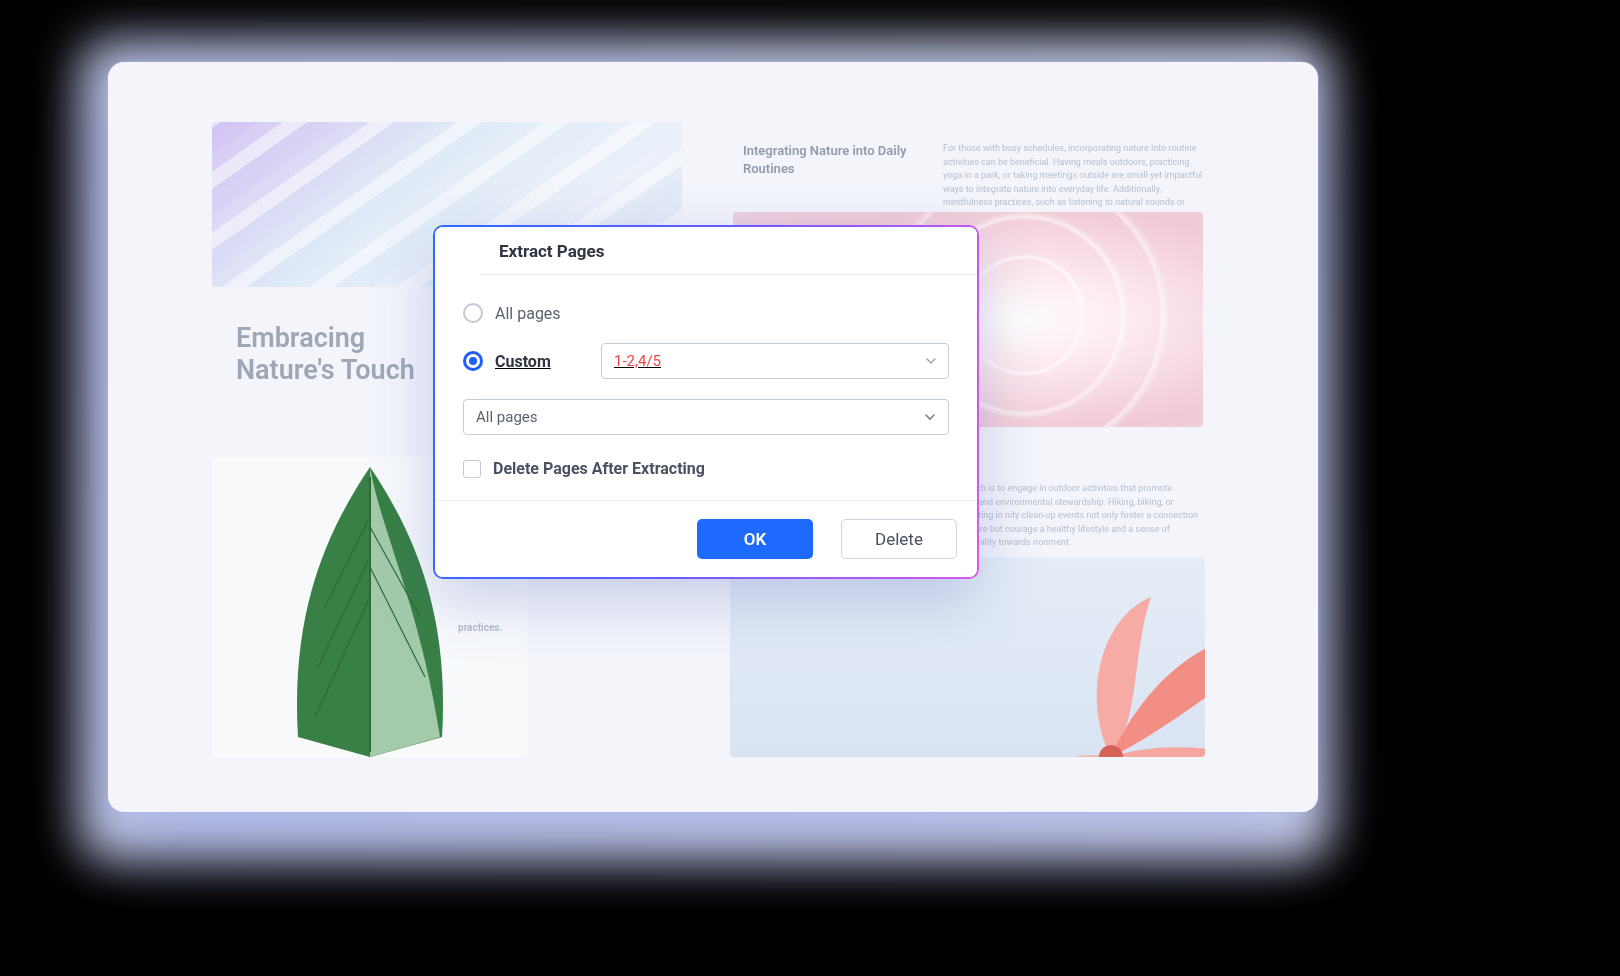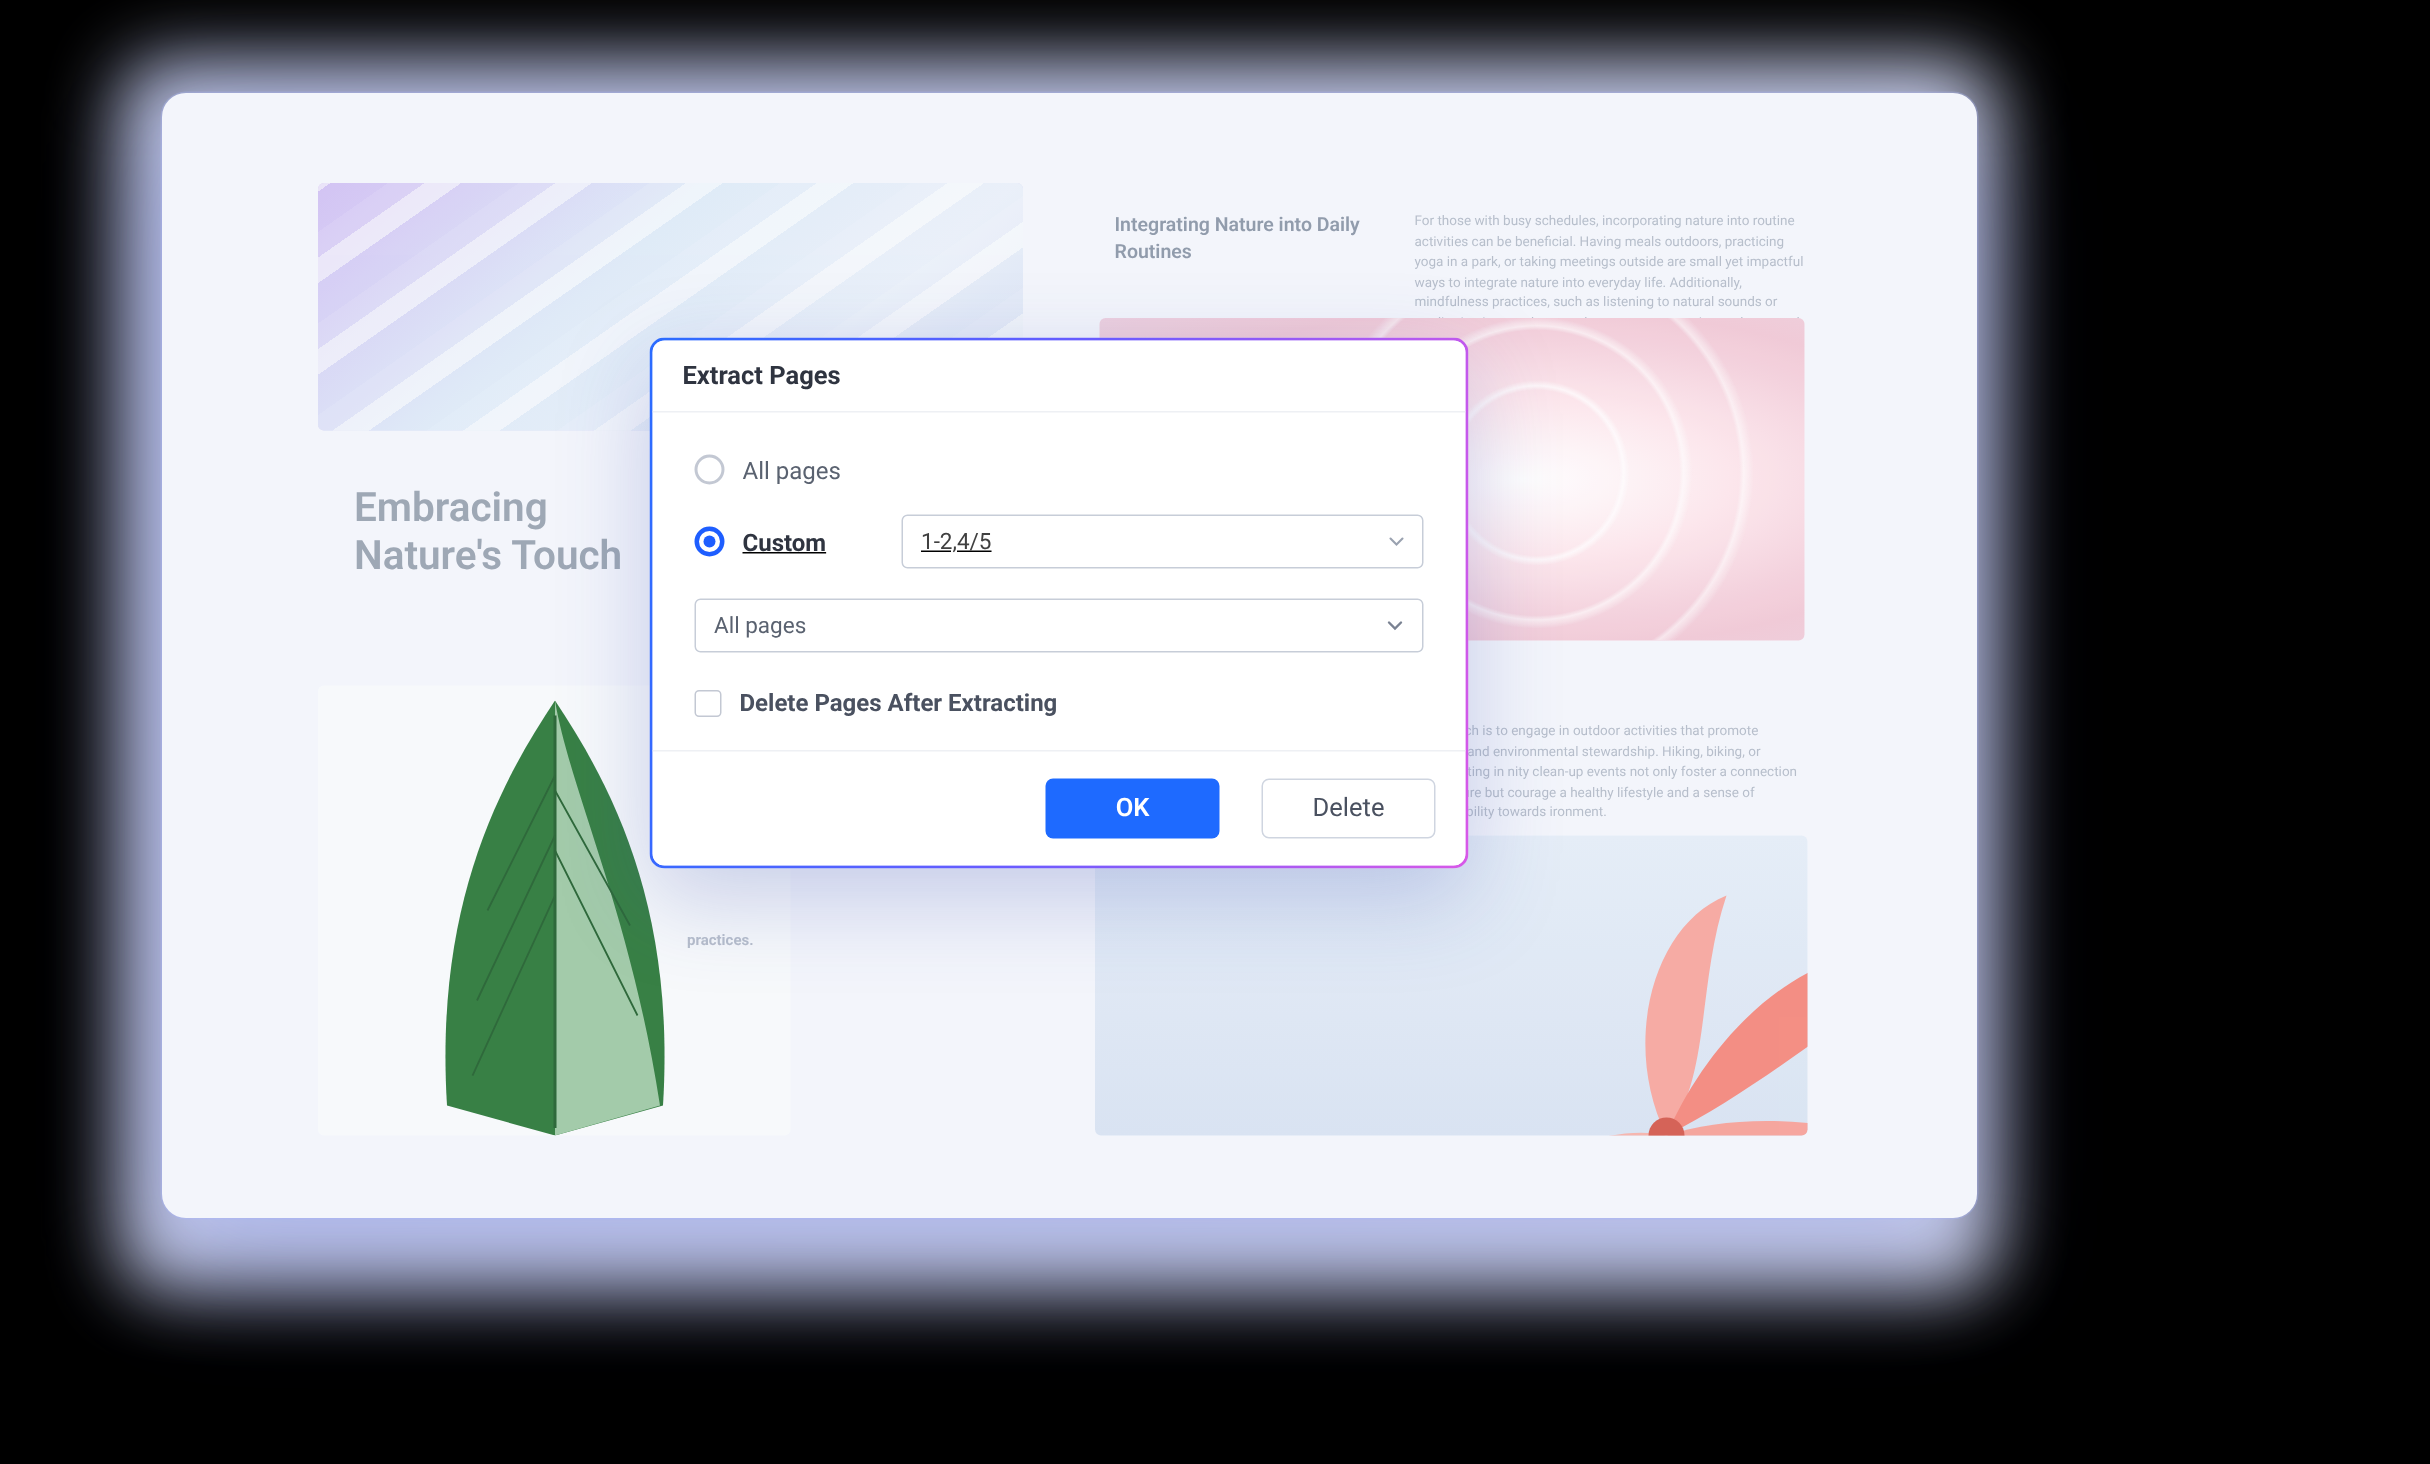--- a/index.html
+++ b/index.html
@@ -113,21 +113,21 @@
       box-shadow: 0 20px 60px rgba(60,80,180,0.25);
     }
     .dialog-inner {
       background:#fff;
       border-radius:8px;
       overflow:hidden;
     }
     .dialog-header {
       padding: 14px 20px 13px;
       border-bottom:1px solid #eef0f4;
-      font-size:17px; font-weight:700; color:#2f3440;
+      font-size:17px; font-weight:700; color:#2f3440;margin-left:44px;
     }
     .dialog-body {
       padding: 28px 28px 22px;
     }
     .section-label {
       font-size:17px; font-weight:700; color:#2f3440; margin-bottom:20px;
     }
     .radio-row {
       display:flex; align-items:center; gap:12px; margin-bottom:20px;
     }
@@ -139,21 +139,21 @@
     .radio.checked::after{
       content:""; position:absolute; left:50%; top:50%; transform:translate(-50%,-50%);
       width:8px; height:8px; border-radius:50%; background:#1e5eff;
     }
     .radio-label { font-size:16px; color:#5a6270; }
     .radio-label.bold { font-weight:700; color:#2f3440; }
     .custom-row { display:flex; align-items:center; gap:22px; margin-bottom:20px;text-decoration:underline; }
     .custom-row .radio-group{ display:flex; align-items:center; gap:12px; width:116px;}
     .text-input {
       flex:1; height:36px; border:1px solid #c7cdd8; border-radius:4px;
-      padding: 0 34px 0 12px; font-size:15px; color:#404040; position:relative; background:#fff;
+      padding: 0 34px 0 12px; font-size:15px; color:#ef4444; position:relative; background:#fff;
       display:flex; align-items:center;
     }
     .caret-sm {
       position:absolute; right:12px; top:50%; transform:translateY(-50%);
       width:10px; height:10px;
     }
     .select {
       width:100%; height:36px; border:1px solid #c7cdd8; border-radius:4px;
       padding:0 12px; display:flex; align-items:center; justify-content:space-between;
       font-size:15px; color:#5a6270; margin-bottom:24px; cursor:pointer; background:#fff;

